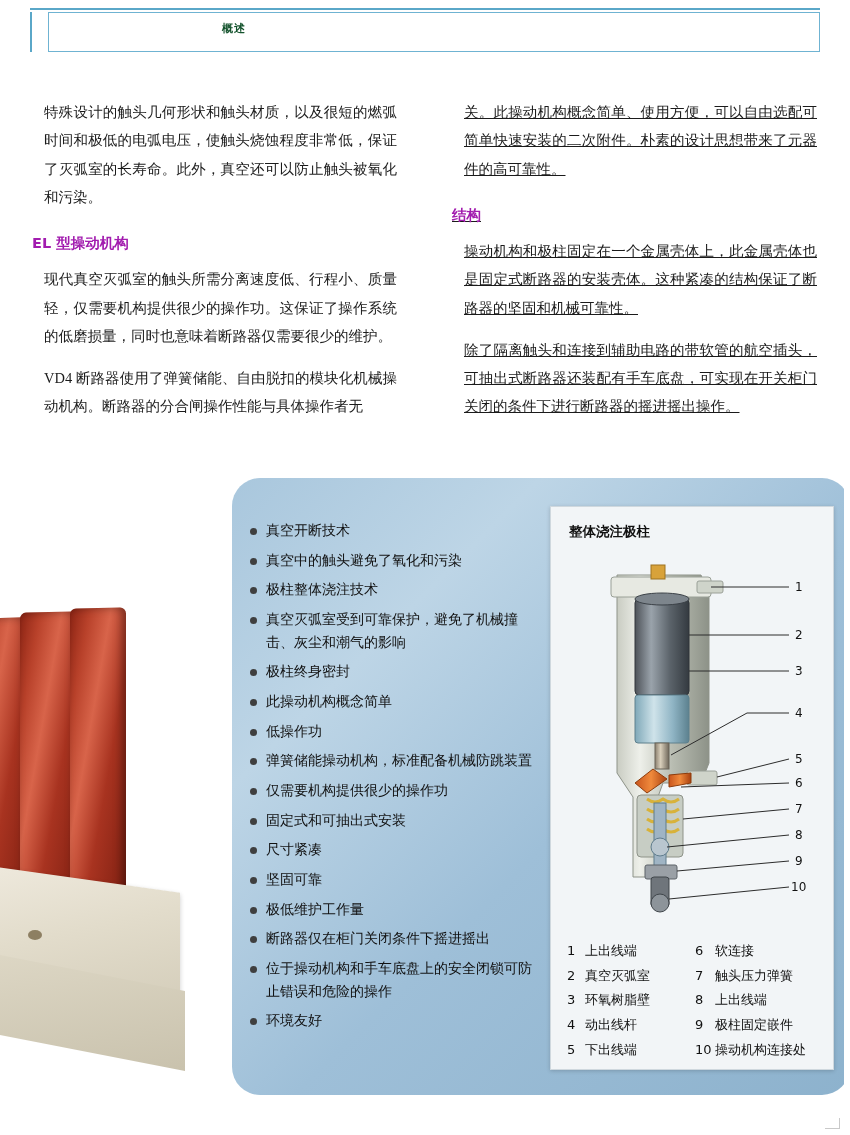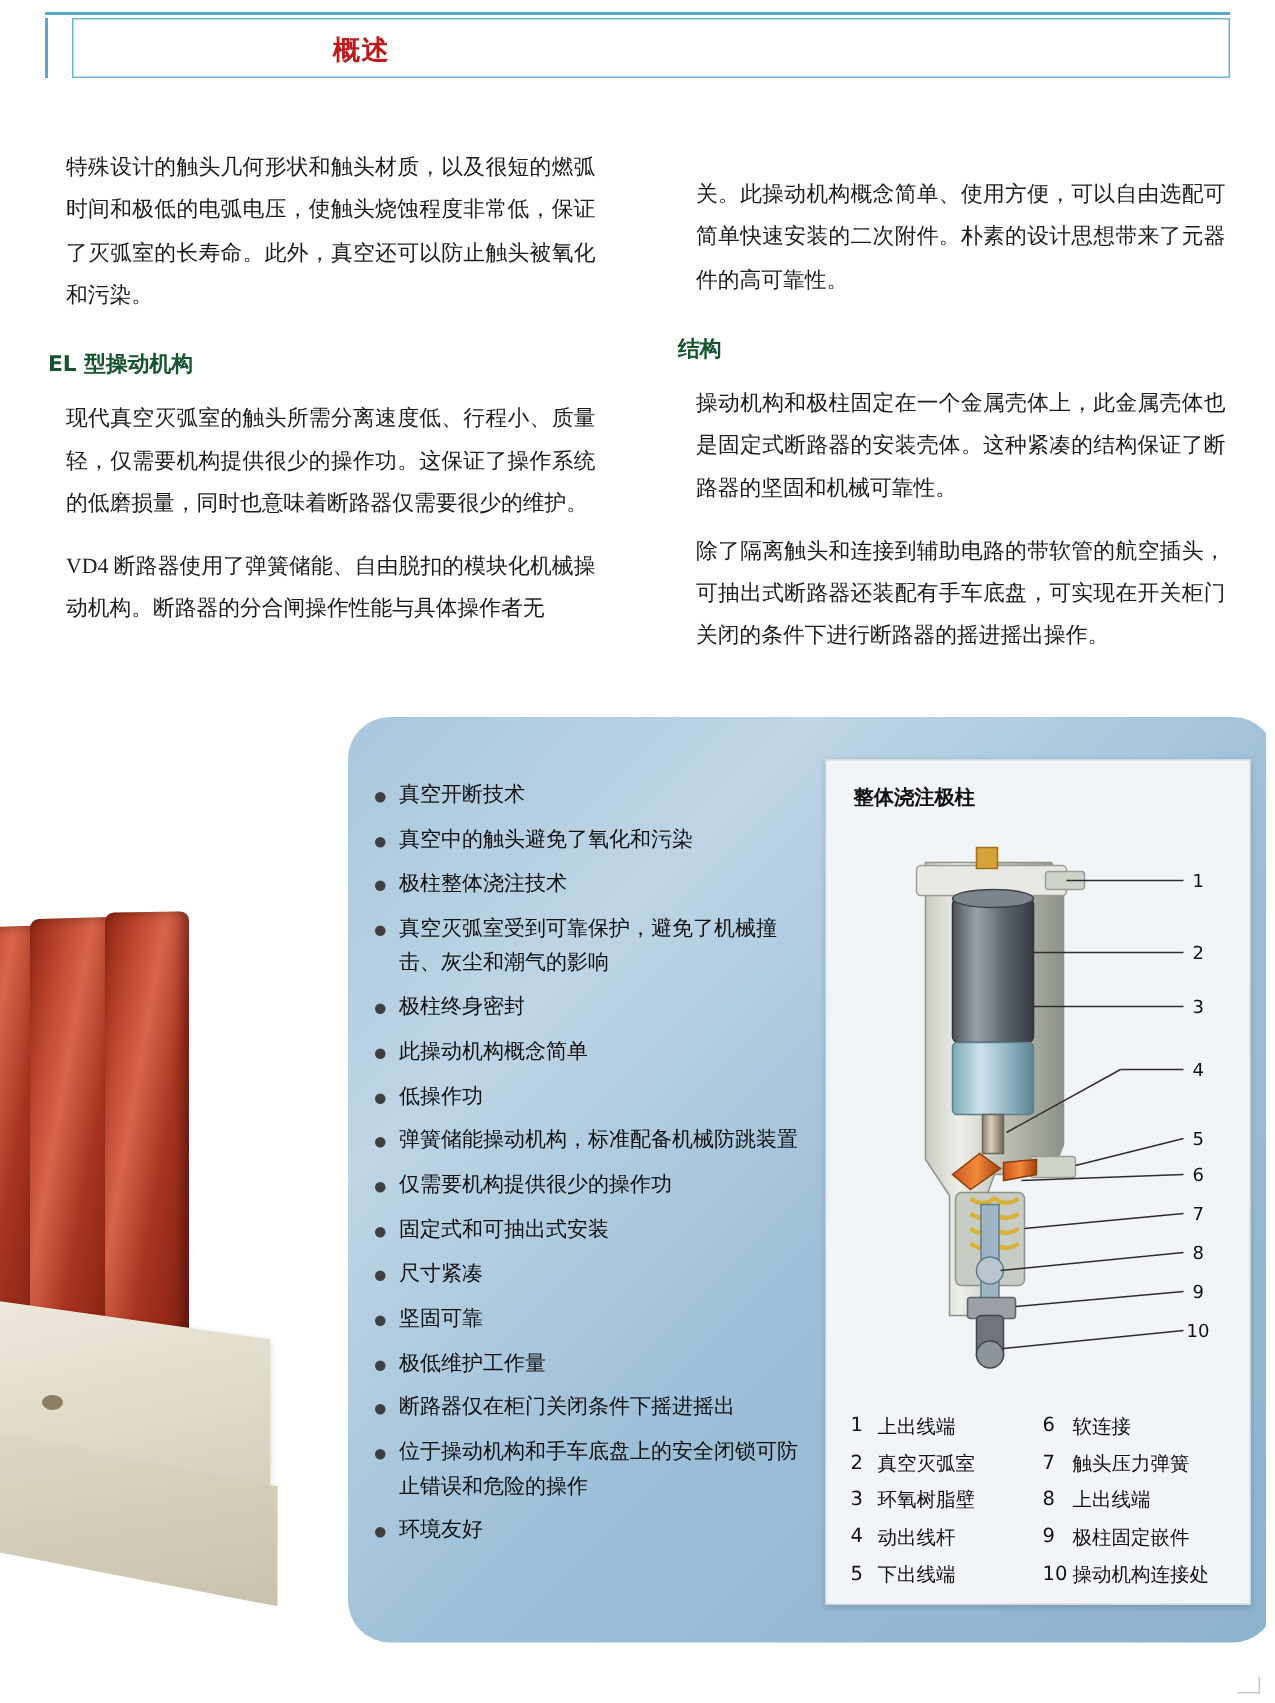--- a/index.html
+++ b/index.html
@@ -40,47 +40,47 @@
     position: absolute;
     left: 30px; top: 12px;
     width: 6px; height: 40px;
     background: #ffffff;
     border-left: 2px solid #5aa7c8;
   }
   .header-title {
     position: absolute;
     left: 222px; top: 21px;
     font-family: "DejaVu Sans", "Liberation Sans", sans-serif;
-    font-size: 18px;
+    font-size: 11px;
     font-weight: bold;
     letter-spacing: 1px;
-    color: #b91c1c;
+    color: #14532d;
   }
 
   
   .col {
     position: absolute;
     width: 365px;
     font-size: 14.5px;
     line-height: 1.95;
     text-align: justify;
     color: #1b1b1b;
   }
   .col-left  { left: 32px;  top: 98px; }
-  .col-right { left: 452px; top: 116px; }
+  .col-right { left: 452px; top: 98px; text-decoration: underline; }
 
   .col p {
     margin: 0 0 14px 12px;
   }
   .sec-head {
     font-family: "DejaVu Sans", "Liberation Sans", sans-serif;
     font-size: 14.5px;
     font-weight: bold;
     margin: 18px 0 8px 0;
-    color: #14532d;
+    color: #a21caf;
   }
 
   
   .photo-panel {
     position: absolute;
     left: 0; top: 560px;
     width: 232px; height: 540px;
     overflow: hidden;
   }
   .photo-bg {

